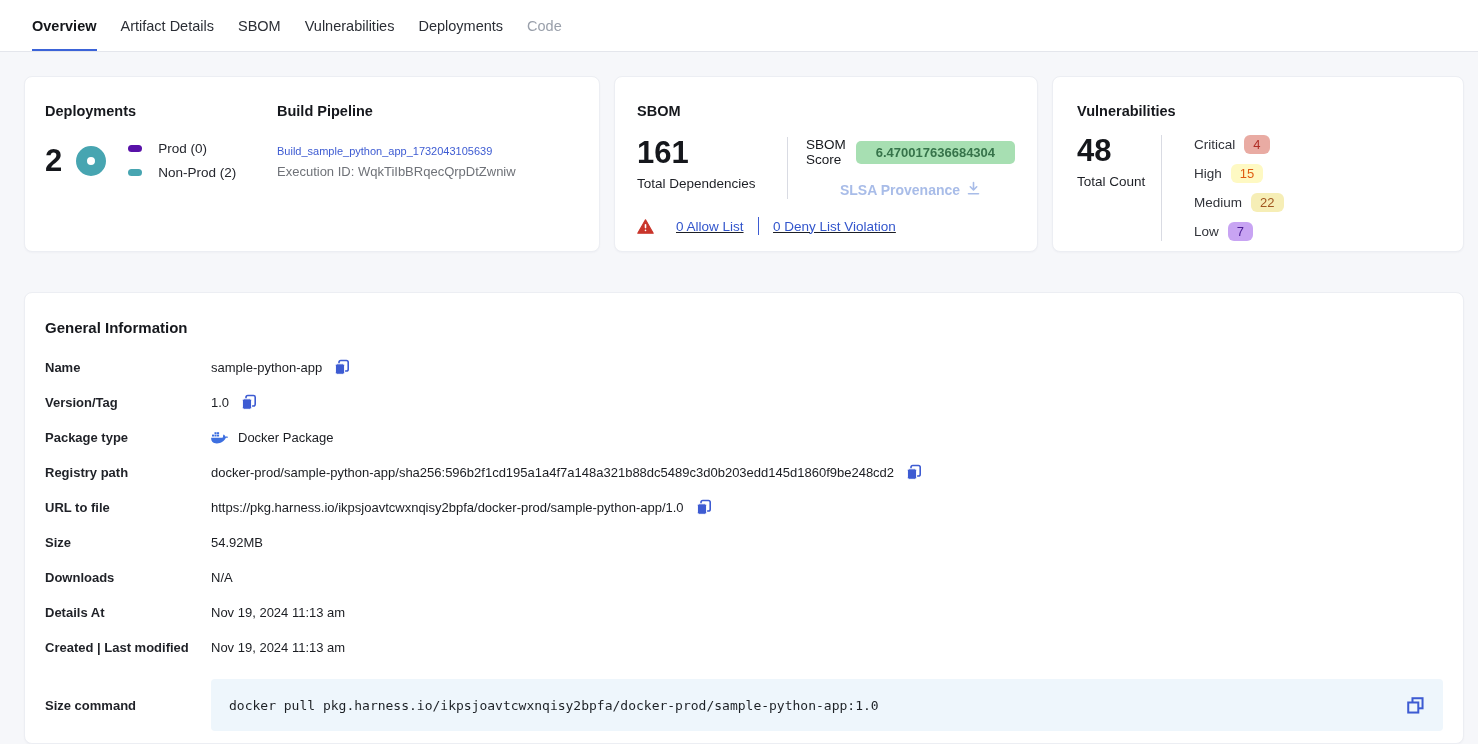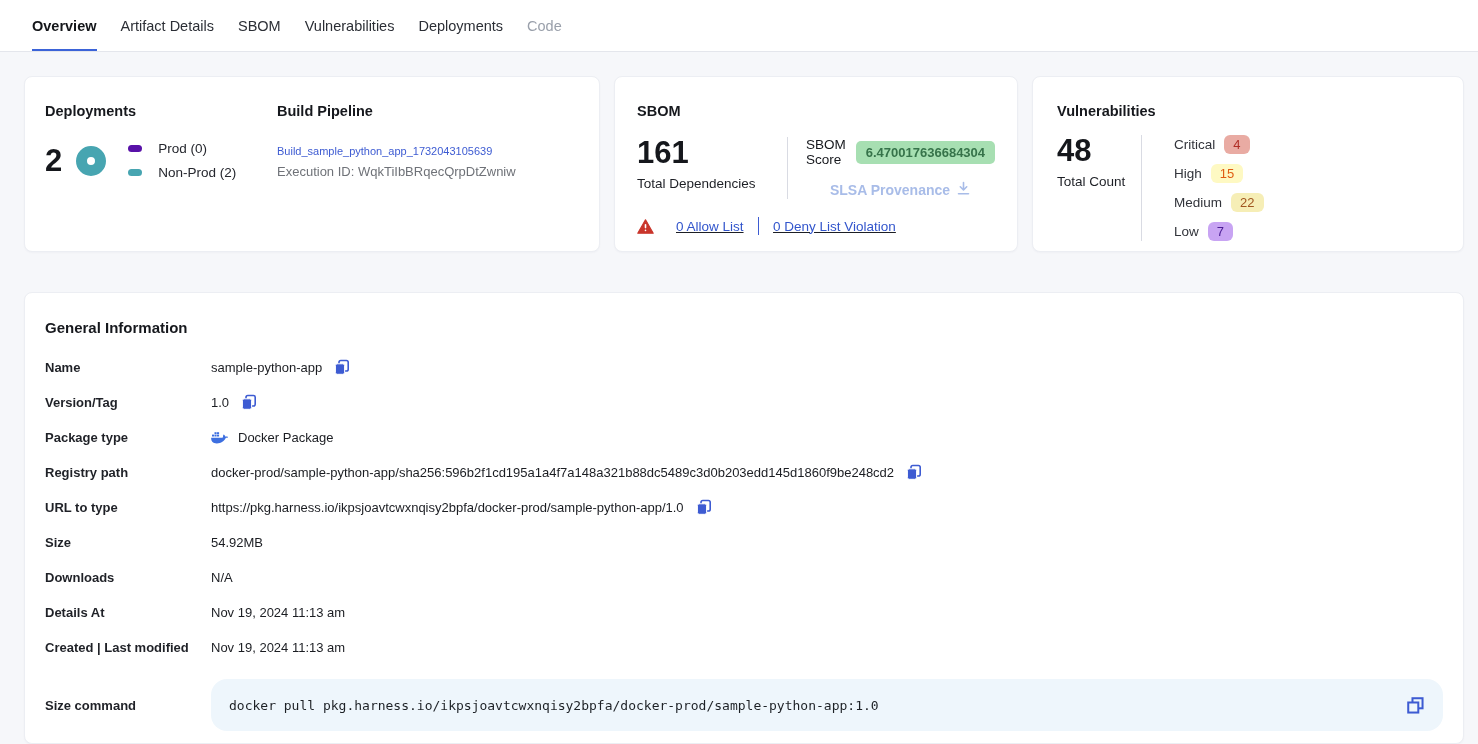--- a/index.html
+++ b/index.html
@@ -46,21 +46,21 @@
   .pipeline-link { display:block; margin-top:26px; font-size:11px; color:#3d5bd2; text-decoration:none; cursor:pointer; }
   .exec-id { margin-top:7px; font-size:13px; color:#6f7278; }
   
   .sbom-mid { display:flex; margin-top:18px; align-items:flex-start; }
   .stat-block { width:150px; }
   .stat-label { margin-top:8px; font-size:13.5px; color:#1d1f25; }
   .vdiv { width:1px; background:#d9dbe3; align-self:stretch; }
   .sbom-right { flex:1; padding-left:18px; }
   .score-row { display:flex; align-items:center; gap:10px; }
   .score-label { font-size:13.5px; color:#16181d; }
-  .score-pill { font-size:13px; font-weight:600; padding:4px 10px; border-radius:5px; }
+  .score-pill { font-size:13px; font-weight:600; padding:4px 20px; border-radius:5px; }
   .slsa-row { margin-top:14px; display:flex; align-items:center; justify-content:center; gap:6px;
               font-size:14px; font-weight:600; cursor:pointer; }
   .sbom-links { display:flex; align-items:center; gap:14px; margin-top:18px;text-decoration:underline; }
   .sbom-link { font-size:13.5px; color:#3255cc; text-decoration:none; cursor:pointer; }
   .sbom-links .vbar { width:1.5px; height:18px; background:#3d5bd2; }
   .warn-ic { display:inline-flex; margin-right:8px; }
   
   .vuln-mid { display:flex; margin-top:16px; }
   .vuln-left { width:84px; }
   .sev-list { padding-left:32px; display:flex; flex-direction:column; gap:10px; }
@@ -71,21 +71,21 @@
   .gi-title { font-size:15px; font-weight:700; color:#16181d; }
   .info-rows { margin-top:14px; }
   .info-row { display:flex; align-items:center; height:35px; }
   .info-label { width:166px; font-size:13px; font-weight:700; color:#1f2127; flex:0 0 166px; }
   .info-value { font-size:13px; color:#1b1d22; display:flex; align-items:center; gap:8px; }
   .copy-btn { display:inline-flex; cursor:pointer; margin-left:4px; }
   .docker-ic { display:inline-flex; margin-right:2px; }
   .pull-row { display:flex; align-items:center; margin-top:14px; }
   .pull-label { width:166px; flex:0 0 166px; font-size:13px; font-weight:700; color:#1f2127; }
   .code-block {
-    flex:1; background:#eef6fc; border-radius:16px; height:52px;
+    flex:1; background:#eef6fc; border-radius:4px; height:52px;
     display:flex; align-items:center; padding:0 18px;
     font-family:"DejaVu Sans Mono", monospace; font-size:13px; color:#1d2126;
   }
   .code-text { flex:1; }
   .code-copy { display:inline-flex; cursor:pointer; }
 </style>
 </head>
 <body>
 
 <div class="tabbar">
@@ -249,21 +249,21 @@
           <span class="copy-btn">
             <svg width="16" height="17" viewBox="0 0 16 17">
                 <rect x="5" y="1.5" width="9.2" height="10.5" rx="1.8" fill="none" stroke="#3d5bd2" stroke-width="1.6"></rect>
                 <rect x="1.4" y="4.8" width="9.2" height="10.5" rx="1.8" fill="#3d5bd2" stroke="#ffffff" stroke-width="1"></rect>
               </svg>
           </span>
         </div>
       </div>
 
       <div class="info-row">
-        <div class="info-label">URL to type</div>
+        <div class="info-label">URL to file</div>
         <div class="info-value">
           <span>https://pkg.harness.io/ikpsjoavtcwxnqisy2bpfa/docker-prod/sample-python-app/1.0</span>
           <span class="copy-btn">
             <svg width="16" height="17" viewBox="0 0 16 17">
                 <rect x="5" y="1.5" width="9.2" height="10.5" rx="1.8" fill="none" stroke="#3d5bd2" stroke-width="1.6"></rect>
                 <rect x="1.4" y="4.8" width="9.2" height="10.5" rx="1.8" fill="#3d5bd2" stroke="#ffffff" stroke-width="1"></rect>
               </svg>
           </span>
         </div>
       </div>

